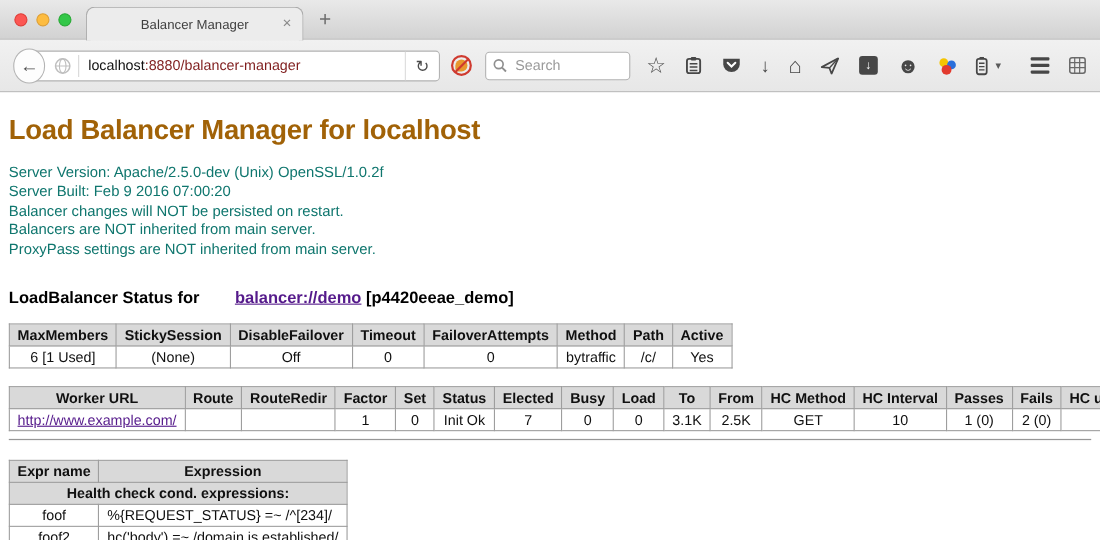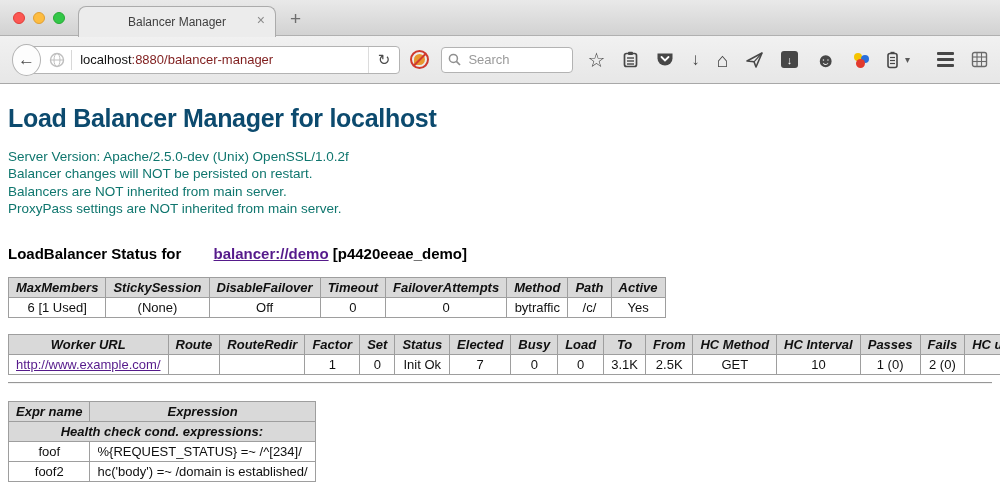--- a/index.html
+++ b/index.html
@@ -52,29 +52,29 @@
   .dots .d1 { width:8px; height:8px; background:#f5c400; left:1px; top:1px; }
   .dots .d2 { width:8px; height:8px; background:#2a6fdb; left:8px; top:3px; }
   .dots .d3 { width:9px; height:9px; background:#e23a2e; left:3px; top:7px; }
   .caret { font-size:10px; color:#5a5a5a; margin-left:-11px; }
   .hamburger { display:flex; flex-direction:column; gap:3px; margin-left:10px; }
   .hamburger i { width:17px; height:3px; background:#474747; border-radius:1px; }
   .sq-down { width:17px; height:17px; background:#474747; border-radius:3px; display:flex; align-items:center; justify-content:center; color:#fff; font-size:11px; font-weight:bold; }
 
   
   .content { padding:6px 8px 0 8px; background:#fff; }
-  h1.pagetitle { font-size:25px; margin:14px 0 15px 0; color:#0c4a6e; letter-spacing:-0.3px; }
+  h1.pagetitle { font-size:25px; margin:14px 0 15px 0; color:#a16207; letter-spacing:-0.3px; }
   .server-lines { font-size:13.5px; line-height:17.4px; color:#0f766e; }
   .status-heading { font-size:15px; font-weight:bold; margin:27px 0 15px 0; color:#000; }
   a.vlink { color:#551a8b; text-decoration:underline; }
   .status-heading a.vlink { font-weight:bold;padding-left:28px; }
 
   table.dat { border-collapse:collapse; font-size:13px; color:#101010; border:1px solid #767676; }
   table.dat th, table.dat td { border:1px solid #9e9e9e; padding:2px 7px; text-align:center; white-space:nowrap; }
-  table.dat th { background:#d9d9d9; font-weight:bold;font-style:italic; }
+  table.dat th { background:#d9d9d9; font-weight:bold; }
   td.left, th.left-th { text-align:left; }
   .tbl-balancer { margin-bottom:16px; }
   .tbl-workers  { margin-top:0; }
   .tbl-health td.expr { text-align:left; }
   hr.rule { border:0; height:2px; border-top:1px solid #979797; border-bottom:1px solid #f2f2f2; margin:7px 0 7px 0; }
   .gap-lg { height:10px; }
 </style>
 </head>
 <body>
 
@@ -170,20 +170,21 @@
           <line x1="10.5" y1="1.5" x2="10.5" y2="15.5" stroke="#6a6a6a" stroke-width="1.1"></line>
         </svg>
     </div>
   </div>
 
   <div class="content">
     <h1 class="pagetitle">Load Balancer Manager for localhost</h1>
 
     <div class="server-lines">
       <div>Server Version: Apache/2.5.0-dev (Unix) OpenSSL/1.0.2f</div>
+      <div>Server Built: Feb 9 2016 07:00:20</div>
       <div>Balancer changes will NOT be persisted on restart.</div>
       <div>Balancers are NOT inherited from main server.</div>
       <div>ProxyPass settings are NOT inherited from main server.</div>
     </div>
 
     <div class="status-heading">
       <span>LoadBalancer Status for </span><a class="vlink" href="#">balancer://demo</a><span> [p4420eeae_demo]</span>
     </div>
 
     <table class="dat tbl-balancer">

